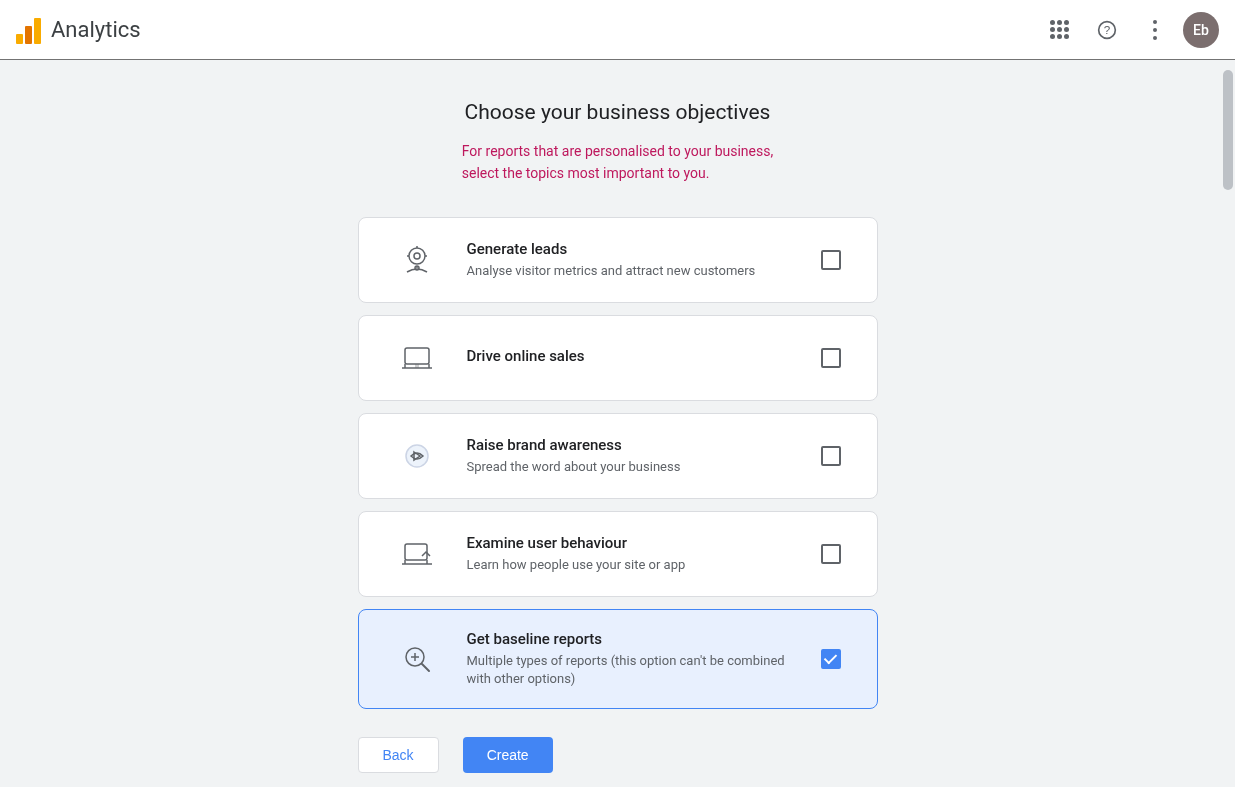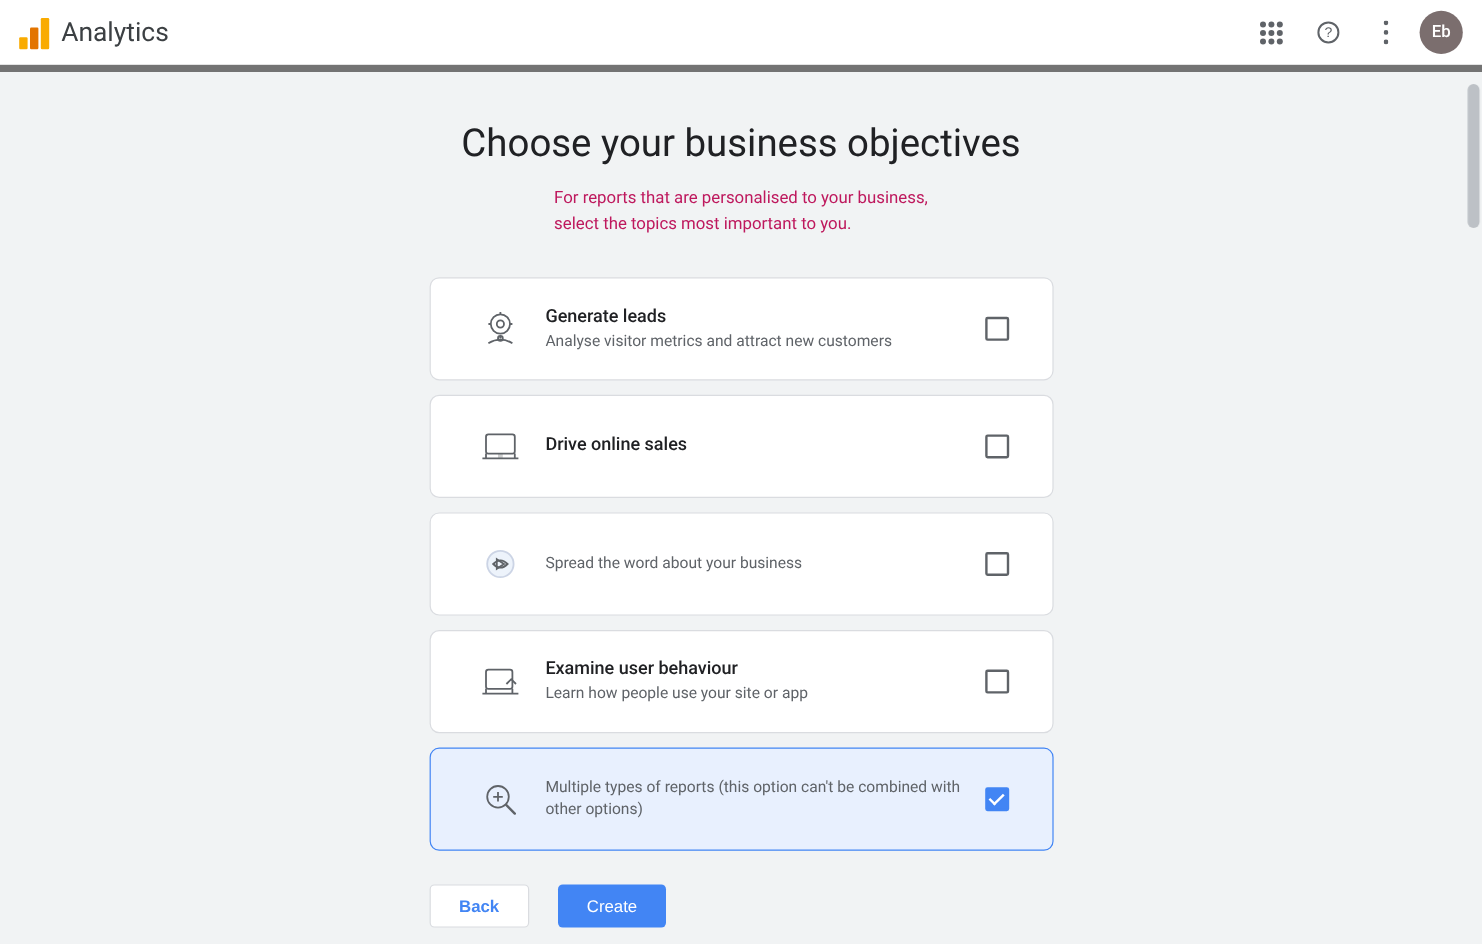--- a/index.html
+++ b/index.html
@@ -12,21 +12,21 @@
     }
 
     
     .header {
       display: flex;
       align-items: center;
       justify-content: space-between;
       background: #fff;
       height: 60px;
       padding: 0 16px;
-      border-bottom: 6px solid #737373;
+      border-bottom: 1px solid #737373;
     }
     .header-left {
       display: flex;
       align-items: center;
       gap: 10px;
     }
     .analytics-logo {
       display: flex;
       align-items: flex-end;
       gap: 2px;
@@ -77,21 +77,21 @@
     }
 
     
     .main {
       display: flex;
       flex-direction: column;
       align-items: center;
       padding: 40px 20px 40px;
     }
     .page-title {
-      font-size: 32px;
+      font-size: 21px;
       color: #202124;
       font-weight: 400;
       margin-bottom: 16px;
     }
     .page-subtitle {
       font-size: 14px;
       color: #be185d;
       text-align: left;
       line-height: 1.6;
       margin-bottom: 32px;
@@ -104,21 +104,21 @@
       flex-direction: column;
       gap: 12px;
     }
     .option-card {
       background: #fff;
       border: 1px solid #dadce0;
       border-radius: 8px;
       padding: 20px 36px;
       display: flex;
       align-items: center;
-      gap: 16px;
+      gap: 28px;
       cursor: pointer;
       transition: background 0.1s;
     }
     .option-card.selected {
       background: #e8f0fe;
       border-color: #4285f4;
     }
     .option-icon {
       width: 44px;
       height: 44px;
@@ -176,21 +176,21 @@
       width: 520px;
       justify-content: flex-start;
     }
     .btn-back {
       padding: 9px 24px;
       border: 1px solid #dadce0;
       border-radius: 4px;
       background: #fff;
       color: #4285f4;
       font-size: 14px;
-      font-weight: 700;
+      font-weight: 400;
       cursor: pointer;
     }
     .btn-create {
       padding: 9px 24px;
       border: none;
       border-radius: 4px;
       background: #4285f4;
       color: #fff;
       font-size: 14px;
       font-weight: 500;
@@ -321,20 +321,21 @@
 
     <div class="option-card">
       <div class="option-icon">
         <svg width="40" height="40" viewBox="0 0 40 40" fill="none">
           <circle cx="20" cy="20" r="11" stroke="#9aabcc" stroke-width="1.5" fill="#dce8f8" opacity="0.5"></circle>
           <path d="M17 16 L23 20 L17 24 Z" stroke="#5f6368" stroke-width="1.5" fill="none"></path>
           <path d="M14 20 Q20 14 26 20 Q20 26 14 20Z" stroke="#5f6368" stroke-width="1.5" fill="none"></path>
         </svg>
       </div>
       <div class="option-text">
+        <div class="option-title">Raise brand awareness</div>
         <div class="option-desc">Spread the word about your business</div>
       </div>
       <div class="option-checkbox"></div>
     </div>
 
     <div class="option-card">
       <div class="option-icon">
         <svg width="40" height="40" viewBox="0 0 40 40" fill="none">
           <rect x="8" y="10" width="22" height="16" rx="2" stroke="#5f6368" stroke-width="1.5" fill="none"></rect>
           <polyline points="25,22 29,18 33,22" stroke="#5f6368" stroke-width="1.5" fill="none"></polyline>
@@ -353,20 +354,21 @@
     <div class="option-card selected">
       <div class="option-icon">
         <svg width="40" height="40" viewBox="0 0 40 40" fill="none">
           <circle cx="18" cy="18" r="9" stroke="#5f6368" stroke-width="1.5" fill="none"></circle>
           <line x1="25" y1="25" x2="32" y2="32" stroke="#5f6368" stroke-width="2" stroke-linecap="round"></line>
           <line x1="14" y1="18" x2="22" y2="18" stroke="#5f6368" stroke-width="1.5"></line>
           <line x1="18" y1="14" x2="18" y2="22" stroke="#5f6368" stroke-width="1.5"></line>
         </svg>
       </div>
       <div class="option-text">
+        <div class="option-title">Get baseline reports</div>
         <div class="option-desc">Multiple types of reports (this option can't be combined with other options)</div>
       </div>
       <div class="option-checkbox checked"></div>
     </div>
 
   </div>
 
   <div class="button-row">
     <button class="btn-back">Back</button>
     <button class="btn-create">Create</button>

